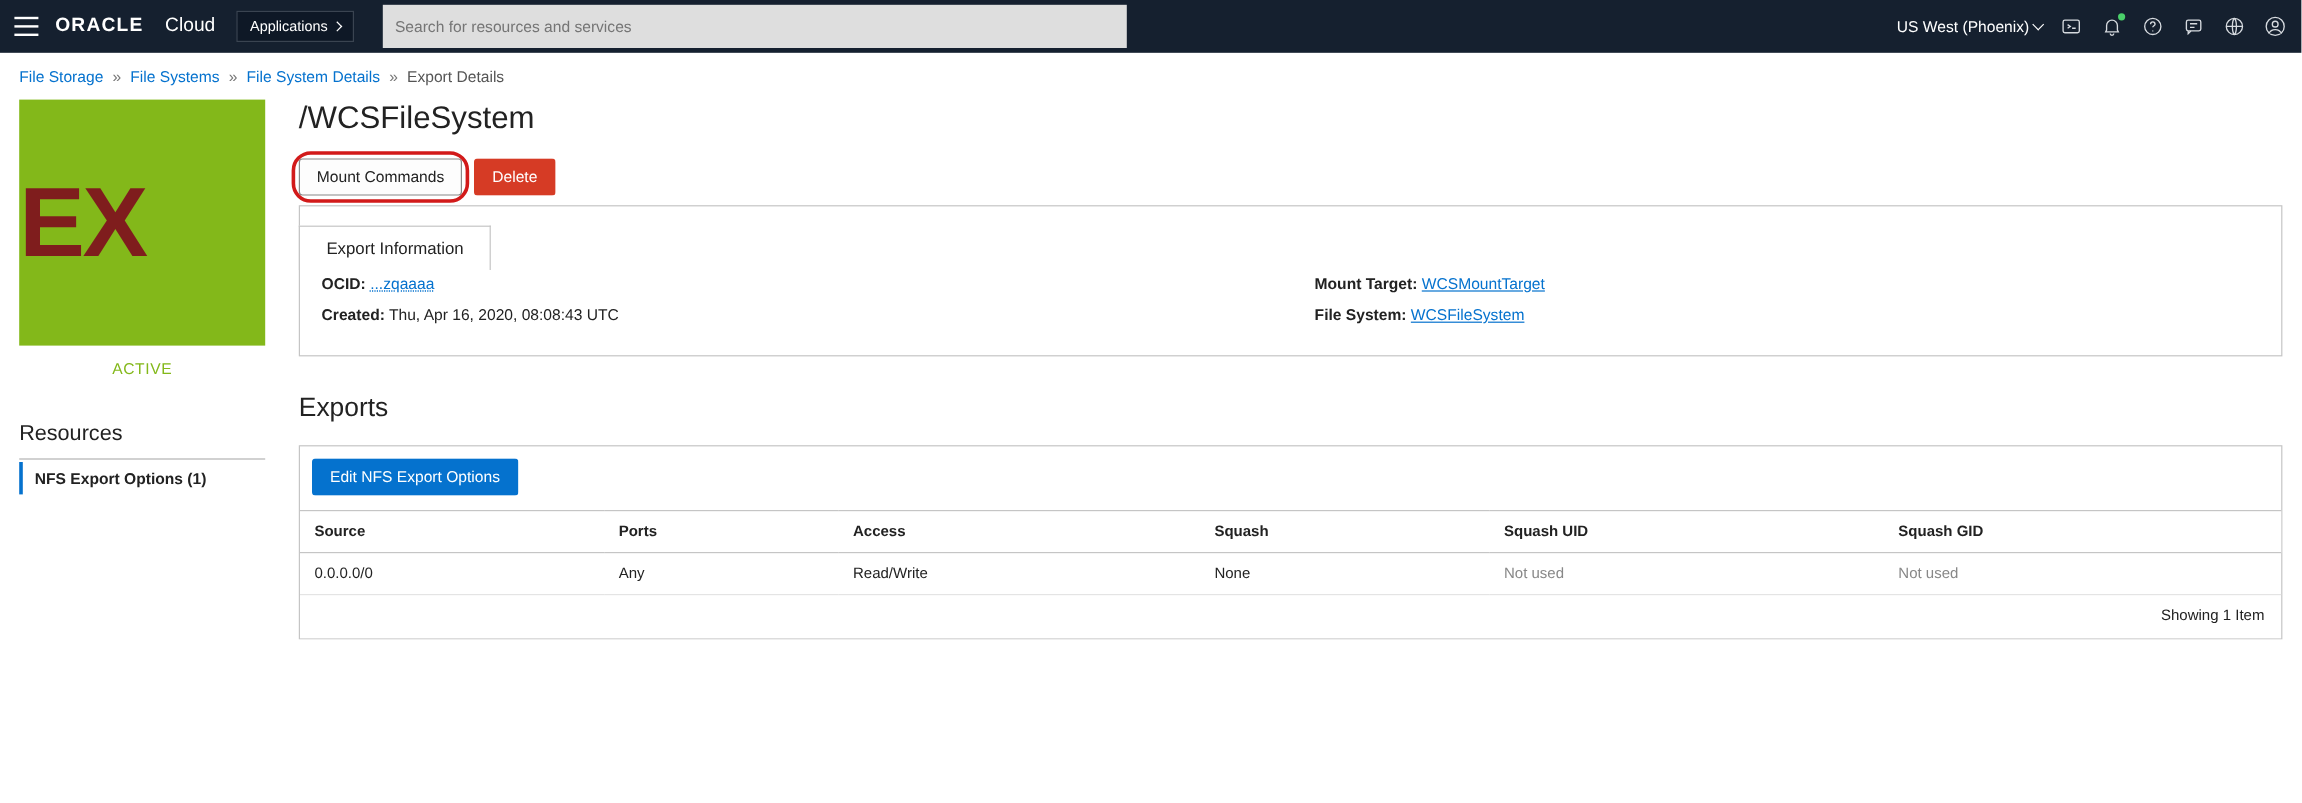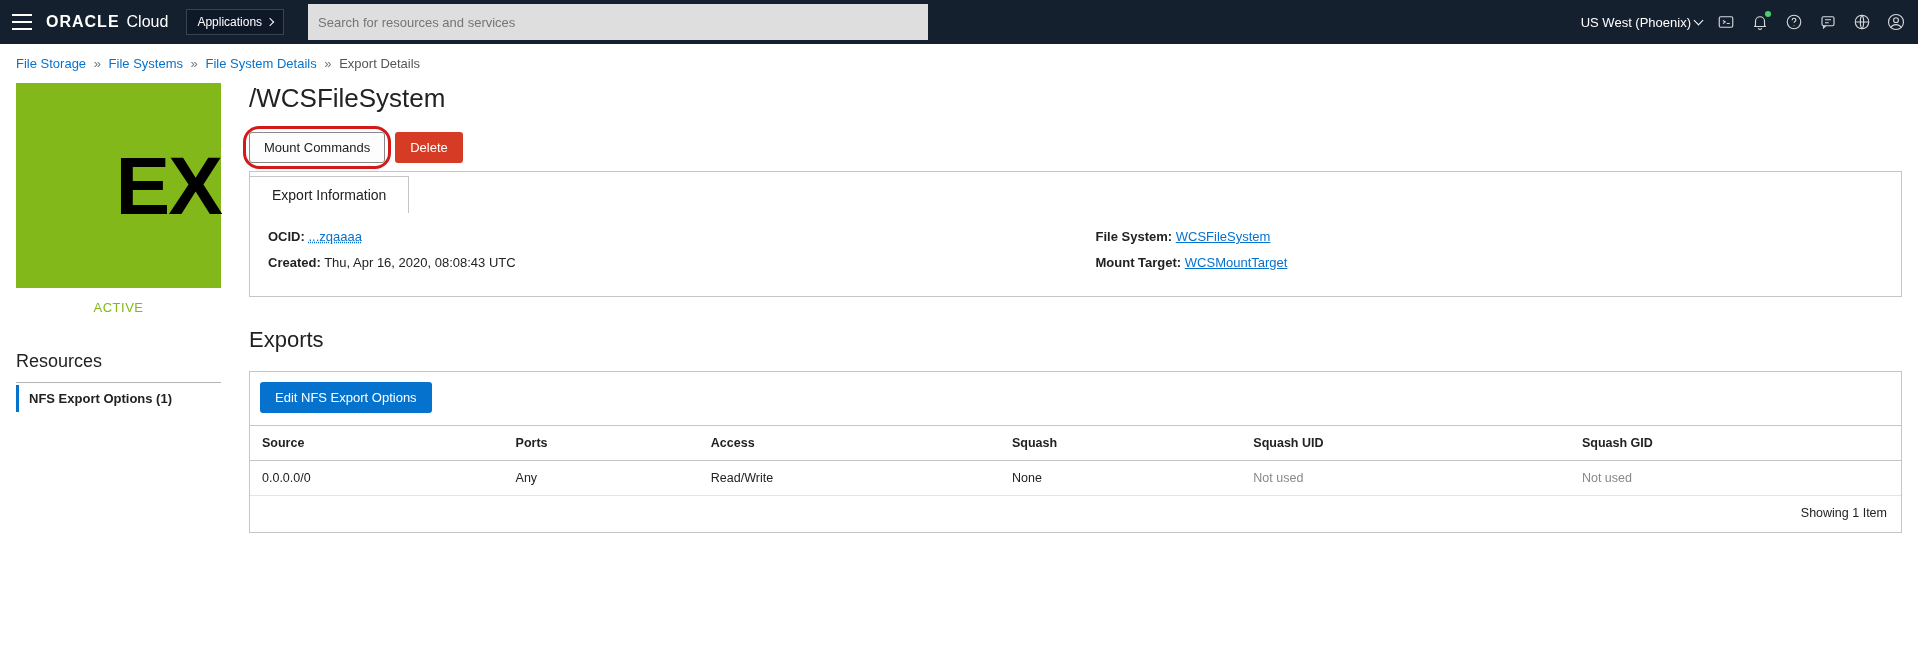--- a/index.html
+++ b/index.html
@@ -2,21 +2,21 @@
 <html><head>
 <meta charset="utf-8">
 <style>
   * { box-sizing: border-box; margin: 0; padding: 0; }
   body { font-family: "Helvetica Neue", Arial, sans-serif; font-size: 13px; color: #222; background: #fff; }
   
   
   .navbar { background: #15202f; height: 44px; display: flex; align-items: center; padding: 0 12px; color: #fff; gap: 10px; }
   .hamburger { width: 20px; height: 16px; cursor: pointer; display: flex; flex-direction: column; justify-content: space-between; }
   .hamburger span { height: 2px; background: #fff; display: block; }
-  .brand { font-size: 16px; font-weight: 400; display: flex; align-items: baseline; gap: 3px; margin-left: 4px; }
+  .brand { font-size: 16px; font-weight: 400; display: flex; align-items: baseline; gap: 14px; margin-left: 4px; }
   .brand .bold { font-weight: 700; letter-spacing: 1px; }
   .brand .light { font-weight: 300; margin-left: 4px; }
   .apps-btn { background: #0e1826; border: 1px solid #3a4451; padding: 5px 10px; font-size: 12px; color: #fff; cursor: pointer; display:flex; align-items:center; gap:5px; margin-left:8px;}
   .chevron-right { display:inline-block; width:6px; height:6px; border-top:1.5px solid #fff; border-right:1.5px solid #fff; transform: rotate(45deg);}
   .search-wrap { flex: 0 0 620px; margin-left: 14px; }
   .search-input { width: 100%; height: 36px; background: #dedede; border: none; padding: 0 10px; font-size: 13px; financial color:#333; }
   .nav-right { margin-left: auto; display: flex; align-items: center; gap: 14px; color:#d0d5da; }
   .region-sel { display: flex; align-items: center; gap: 4px; font-size: 13px; cursor:pointer; color:#fff;}
   .chevron-down { display:inline-block; width:7px; height:7px; border-right:1.5px solid #fff; border-bottom:1.5px solid #fff; transform: rotate(45deg); margin-top:-3px;}
   .nav-icon { width: 20px; height: 20px; display:flex; align-items:center; justify-content:center; cursor:pointer; }
@@ -27,40 +27,40 @@
   
   .breadcrumb { padding: 12px 16px; font-size: 13px; color:#555; }
   .breadcrumb a { color: #0572ce; text-decoration: none; }
   .breadcrumb .sep { color: #777; margin: 0 4px; }
 
   
   .main { display: flex; padding: 0 16px; gap: 28px; align-items:flex-start; }
   .left-col { width: 205px; flex-shrink:0; }
   .right-col { flex: 1; min-width:0; }
 
-  .resource-icon { width: 205px; height: 205px; background: #83b81a; display:flex; align-items:center; justify-content:flex-end; color:#000000; font-size: 82px; font-weight:700; letter-spacing:-2px;}
+  .resource-icon { width: 205px; height: 205px; background: #83b81a; display:flex; align-items:center; justify-content:flex-start; color:#7f1d1d; font-size: 82px; font-weight:700; letter-spacing:-2px;}
   .status-label { text-align:center; color:#83b81a; font-size:13px; margin-top:12px; letter-spacing:0.5px;}
 
   .resources-heading { font-size: 18px; font-weight: 400; margin-top: 36px; padding-bottom: 10px; border-bottom:1px solid #b4b4b4; }
   .resources-list { margin-top: 2px; }
   .resources-item { padding: 6px 10px; border-left: 3px solid #0572ce; font-size:13px; font-weight:600; color:#222; cursor:pointer;}
 
   .page-title { font-size: 26px; font-weight: 400; margin-top: 0; margin-bottom: 18px; }
 
   .action-row { display:flex; gap:10px; margin-bottom: 8px; }
   .btn { padding: 7px 14px; font-size:13px; border-radius:3px; cursor:pointer; border:1px solid transparent;}
   .btn-outline { background:#fdfdfd; border-color:#888; color:#222; }
   .btn-danger { background:#d63b25; color:#fff; }
   .btn-primary { background:#0572ce; color:#fff; }
   .highlighted { position:relative; }
   .highlighted::after { content:''; position:absolute; inset:-6px; border:3px solid #d21a1a; border-radius:16px; pointer-events:none;}
 
   .tab-container { border:1px solid #c5c5c5; }
   .tab-header { display:flex; }
-  .tab { padding: 10px 22px; border:1px solid #c5c5c5; border-bottom:none; background:#fff; margin:-1px 0 0 -1px; font-size:14px; position:relative; top:5px; cursor:pointer;}
+  .tab { padding: 10px 22px; border:1px solid #c5c5c5; border-bottom:none; background:#fff; margin:-1px 0 0 -1px; font-size:14px; position:relative; top:17px; cursor:pointer;}
   .tab-body { padding: 16px 18px 20px 18px; display:flex; gap:40px; }
   .tab-col { flex:1; font-size:13px; line-height:2; }
   .tab-col b { font-weight:700; }
   .tab-col a, .ocid-link { color:#0572ce; text-decoration:underline; cursor:pointer;}
   .ocid-link { text-decoration: underline dotted; }
 
   .section-title { font-size: 22px; font-weight:400; margin: 30px 0 18px 0; }
 
   .table-wrap { border:1px solid #c5c5c5; }
   .table-actions { padding: 10px 10px 12px 10px; }
@@ -182,28 +182,28 @@
             <span class="ocid-link">...zqaaaa</span>
           </div>
           <div>
             <b>Created:</b>
             <span> </span>
             <span>Thu, Apr 16, 2020, 08:08:43 UTC</span>
           </div>
         </div>
         <div class="tab-col">
           <div>
+            <b>Mount Target:</b>
+            <span> </span>
+            <a href="#">WCSMountTarget</a>
+          </div>
+          <div>
             <b>File System:</b>
             <span> </span>
             <a href="#">WCSFileSystem</a>
-          </div>
-          <div>
-            <b>Mount Target:</b>
-            <span> </span>
-            <a href="#">WCSMountTarget</a>
           </div>
         </div>
       </div>
     </div>
 
     <div class="section-title">Exports</div>
 
     <div class="table-wrap">
       <div class="table-actions">
         <button class="btn btn-primary">Edit NFS Export Options</button>

